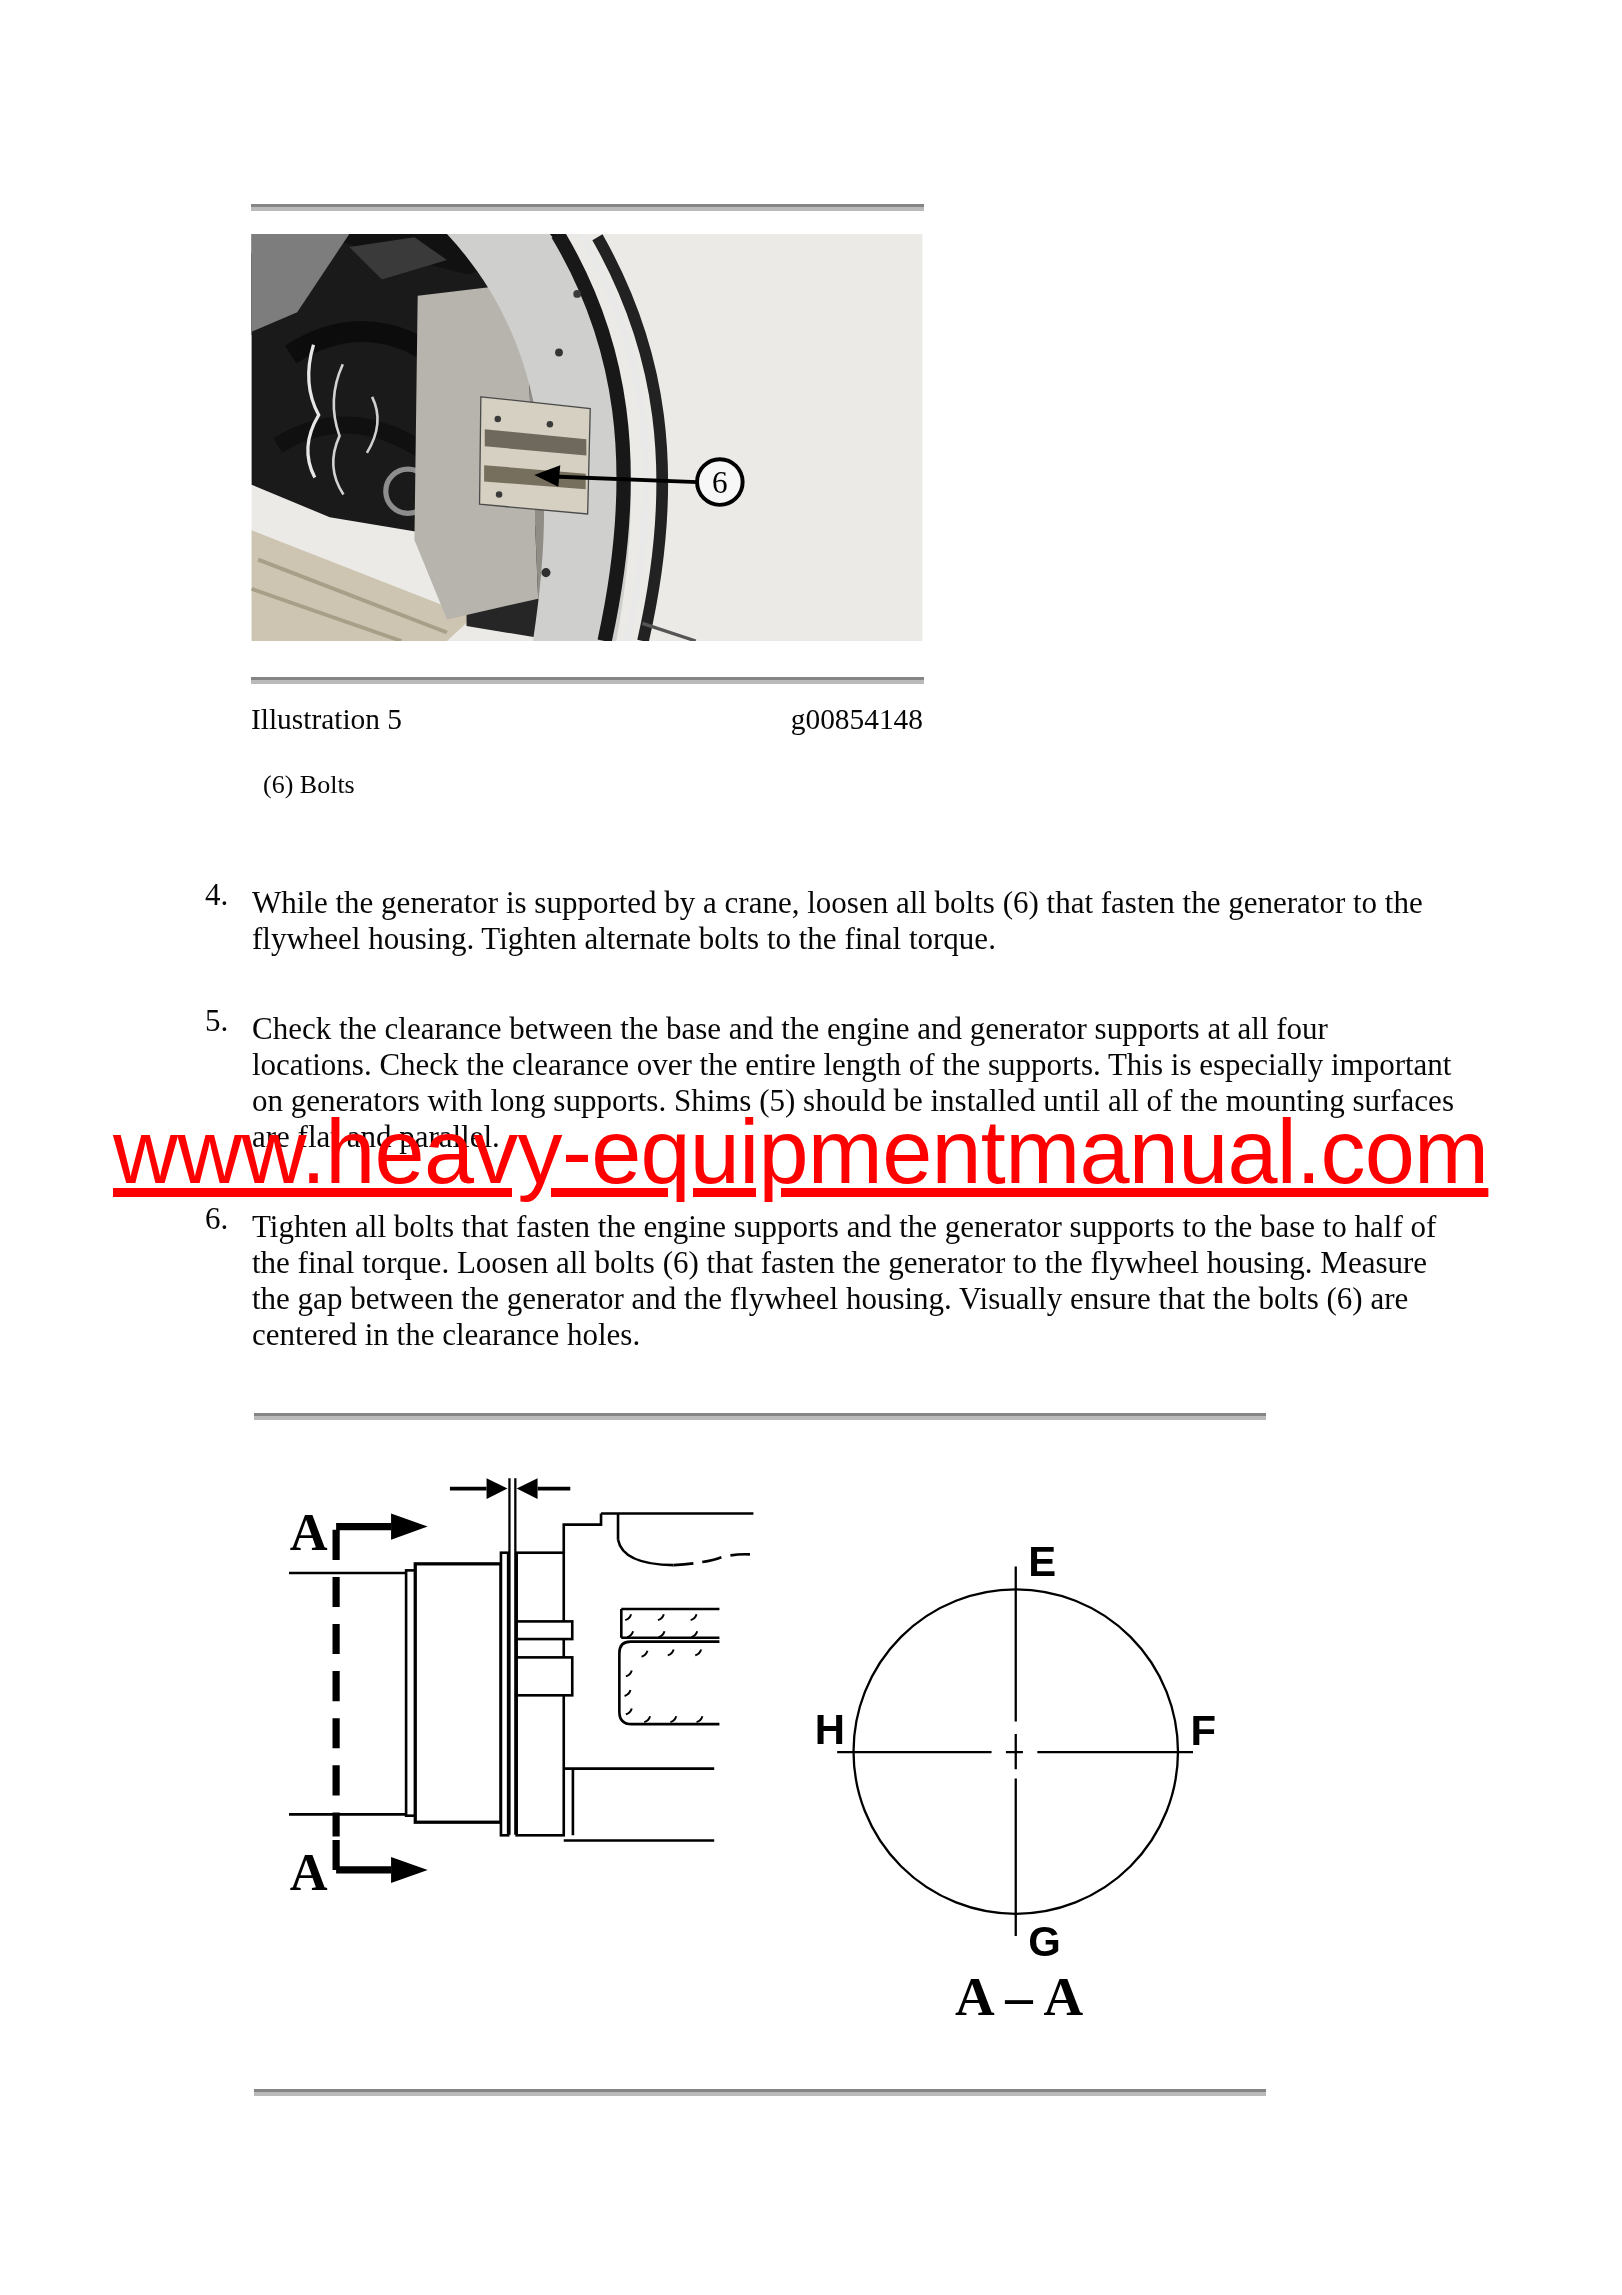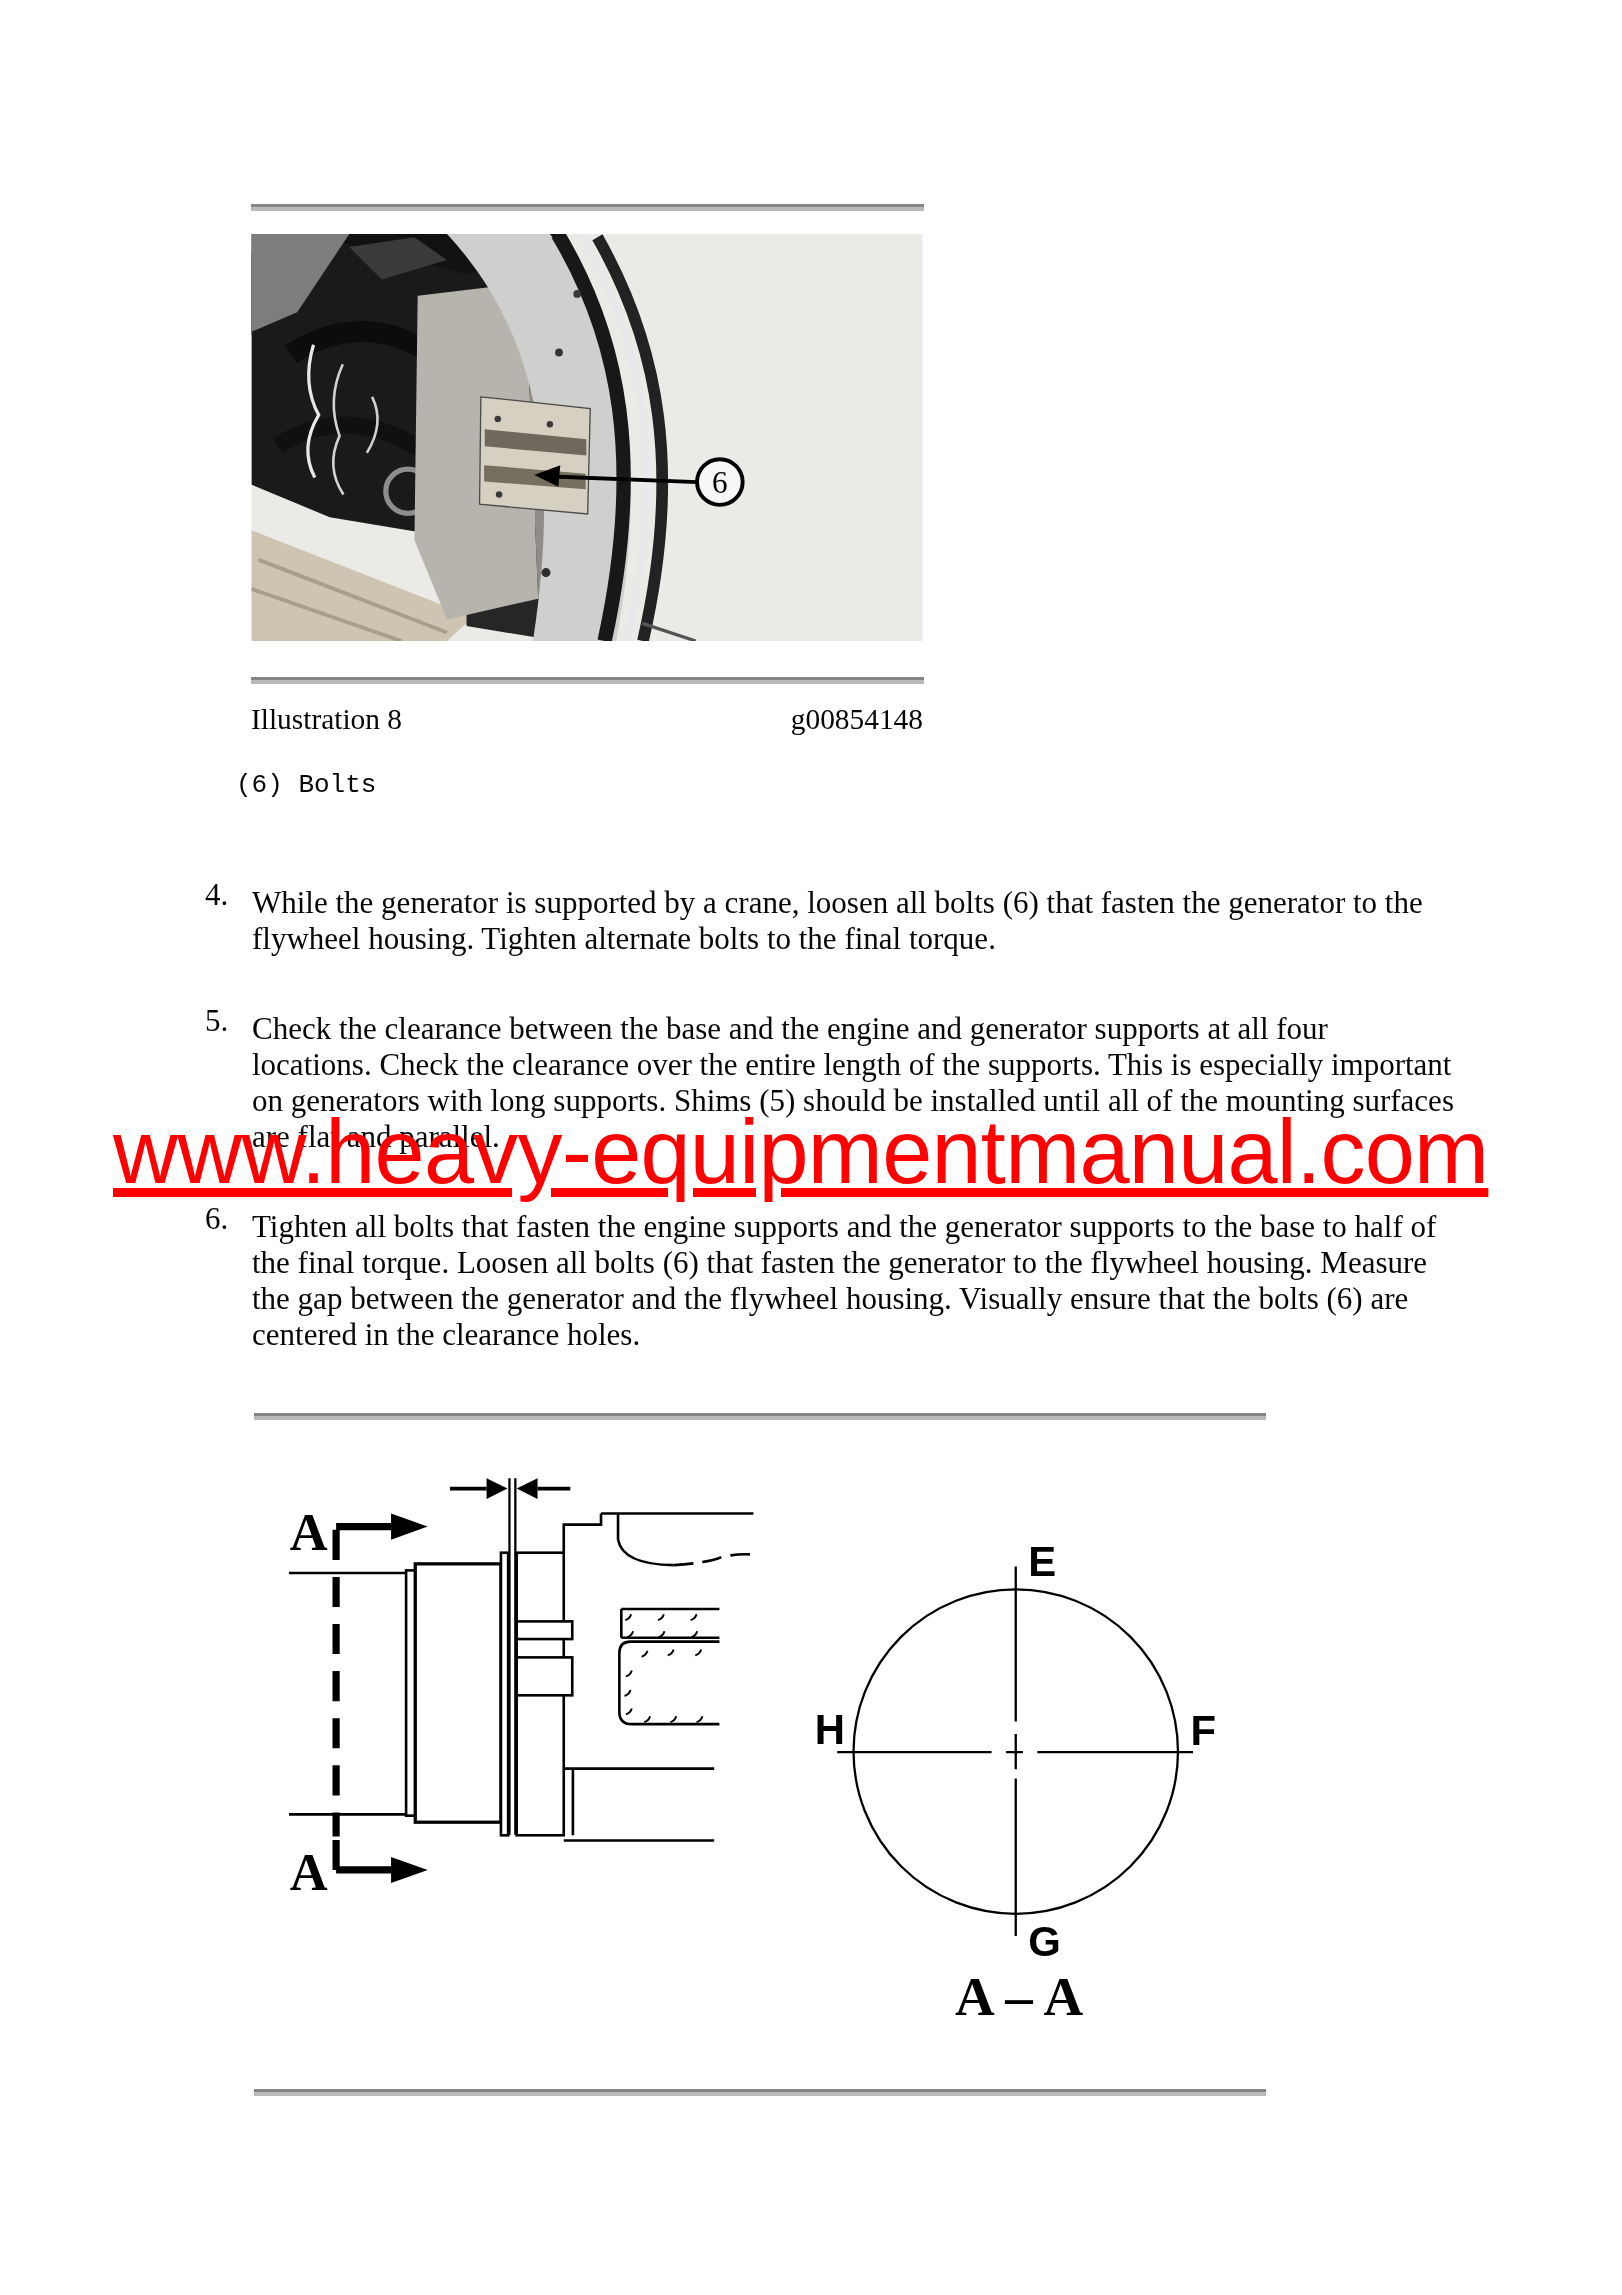--- a/index.html
+++ b/index.html
@@ -7,21 +7,21 @@
         font-family:"Liberation Serif", serif;color:#070707;}
   .rule{position:absolute;height:6.5px;
         background:linear-gradient(180deg,#858585 0%,#858585 48%,#bababa 48%,#bababa 100%);}
   #rule-photo-top{left:251px;top:204px;width:673px;}
   #rule-photo-bottom{left:251px;top:677px;width:673px;}
   #rule-diagram-top{left:254px;top:1413px;width:1012px;}
   #rule-diagram-bottom{left:254px;top:2089px;width:1012px;}
   #photo{position:absolute;left:251px;top:234px;width:672px;height:407px;overflow:hidden;}
   #caption-row{position:absolute;left:251px;top:702px;width:672px;display:flex;
                justify-content:space-between;font-size:29.4px;line-height:34px;}
-  #figure-legend{position:absolute;left:236px;top:770px;font-size:26px;line-height:30px;font-family:Liberation Mono, monospace;}
+  #figure-legend{position:absolute;left:263px;top:770px;font-size:26px;line-height:30px;}
   #steps{position:absolute;left:205px;top:877px;width:1250px;}
   .step{display:flex;margin-bottom:46px;font-size:31px;line-height:36px;}
   .step-num{width:47px;flex-shrink:0;}
   .step-text{width:1203px;margin-top:8px;}
   #watermark{position:absolute;left:113px;top:1101px;font-family:"Liberation Sans",sans-serif;
              font-size:90px;letter-spacing:-0.7px;white-space:nowrap;z-index:5;}
   #diagram{position:absolute;left:255px;top:1440px;width:991px;height:648px;}
   .lbl-serif{font-family:"Liberation Serif",serif;font-weight:bold;}
   .lbl-sans{font-family:"Liberation Sans",sans-serif;font-weight:bold;}
 </style>
@@ -89,21 +89,21 @@
       <g>
         <line x1="685" y1="381" x2="452" y2="372" stroke="#000000" stroke-width="6"></line>
         <polygon points="434,370 474,355 471,388" fill="#000000"></polygon>
         <circle cx="719" cy="381" r="35" fill="#f7f7f7" stroke="#000000" stroke-width="6"></circle>
         <text x="719" y="398" font-size="48" text-anchor="middle" font-family="Liberation Serif, serif" fill="#000000">6</text>
       </g>
     </svg>
   </div>
 
   <div id="caption-row">
-    <span>Illustration 8</span>
+    <span>Illustration 5</span>
     <span>g00854148</span>
   </div>
   <div id="figure-legend">(6) Bolts</div>
 
   <div id="steps">
     <div class="step">
       <div class="step-num">4.</div>
       <div class="step-text">While the generator is supported by a crane, loosen all bolts (6) that fasten the generator to the flywheel housing. Tighten alternate bolts to the final torque.</div>
     </div>
     <div class="step">

